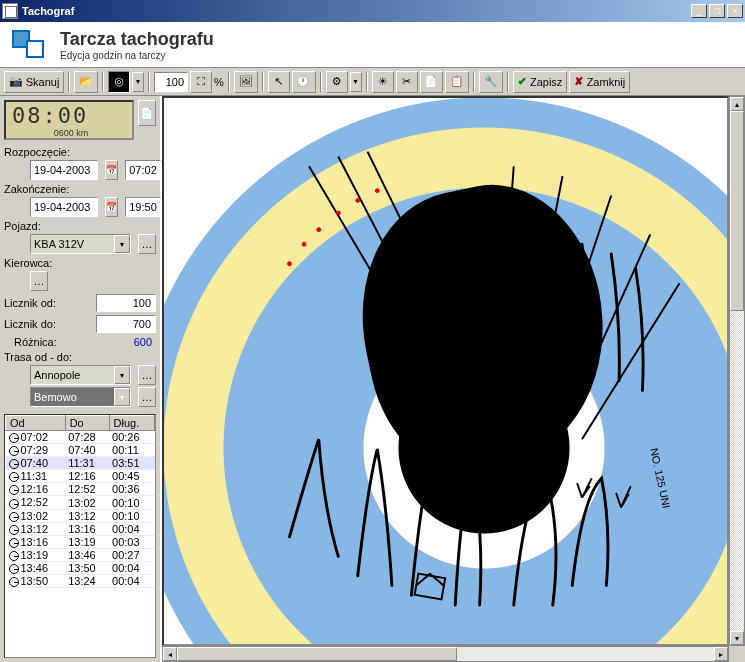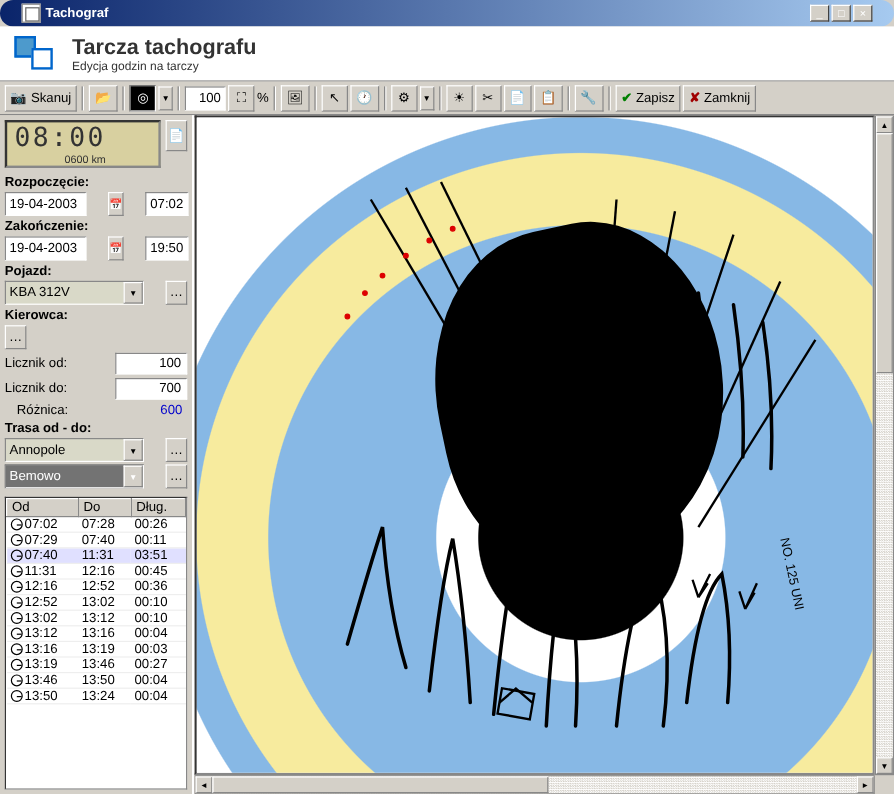--- a/index.html
+++ b/index.html
@@ -1,17 +1,17 @@
 <!DOCTYPE html>
 <html><head>
 <meta charset="utf-8">
 <style>
 * { box-sizing: border-box; margin: 0; padding: 0; font-family: Tahoma, Arial, sans-serif; font-size: 11px; }
 body { background: #d4d0c8; width: 745px; height: 662px; overflow: hidden; }
-.titlebar { background: linear-gradient(to right, #0a246a, #a6caf0); height: 22px; display: flex; align-items: center; padding: 0 18px; color: white; border-radius: 11px; }
+.titlebar { background: linear-gradient(to right, #0a246a, #a6caf0); height: 22px; display: flex; align-items: center; padding: 0 2px; color: white; }
 .titlebar-icon { width: 16px; height: 16px; background: #fff; margin-right: 4px; border: 1px solid #888; display: inline-block; }
 .titlebar-icon::before { content: ""; display: block; width: 10px; height: 10px; border: 1px solid #666; margin: 2px; }
 .titlebar-text { flex: 1; font-weight: bold; }
 .win-btn { width: 16px; height: 14px; background: #d4d0c8; border: 1px solid; border-color: #fff #404040 #404040 #fff; margin-left: 2px; display: flex; align-items: center; justify-content: center; font-family: Marlett, Arial; font-size: 9px; cursor: pointer; }
 .header { display: flex; align-items: center; padding: 8px 12px; border-bottom: 1px solid #888; background: #fff; height: 46px; }
 .header-icon { width: 36px; height: 30px; position: relative; margin-right: 12px; }
 .header-icon .sq { position: absolute; width: 18px; height: 18px; border: 2px solid #0066cc; background: #fff; }
 .header-icon .sq1 { top: 0; left: 0; background: #4d9acc; }
 .header-icon .sq2 { top: 10px; left: 14px; }
 .header-title { font-size: 18px; font-weight: bold; color: #333; }
@@ -23,22 +23,22 @@
 .tinput { width: 34px; height: 20px; border: 1px solid; border-color: #888 #fff #fff #888; background: #fff; text-align: right; padding: 0 3px; }
 .dropdown-arrow { width: 12px; height: 20px; border: 1px solid; border-color: #fff #888 #888 #fff; background: #d4d0c8; display: flex; align-items: center; justify-content: center; cursor: pointer; }
 .dropdown-arrow::after { content: "▾"; font-size: 8px; }
 .main { display: flex; height: calc(662px - 22px - 46px - 28px); }
 .left-panel { width: 162px; background: #d4d0c8; border-right: 2px solid; border-color: #888 #fff #fff #888; padding: 4px; display: flex; flex-direction: column; }
 .lcd { background: #d8d0a0; border: 2px inset #888; height: 40px; margin-bottom: 6px; padding: 2px 6px; font-family: "Courier New", monospace; display: flex; align-items: center; justify-content: space-between; }
 .lcd-time { font-size: 22px; font-family: monospace; letter-spacing: 2px; color: #333; }
 .lcd-km { font-size: 9px; text-align: right; color: #333; }
 .lcd-btn { width: 18px; height: 26px; border: 1px solid; border-color: #fff #888 #888 #fff; background: #d4d0c8; margin-left: 2px; }
 .field { margin-bottom: 3px; }
-.field-label { margin-bottom: 2px; color: #000; font-weight: bold; }
-.field-row { display: flex; gap: 18px; align-items: flex-end; }
+.field-label { margin-bottom: 2px; color: #000; }
+.field-row { display: flex; gap: 7px; align-items: flex-end; margin-left: 26px; }
 .inp { height: 20px; border: 1px solid; border-color: #888 #fff #fff #888; background: #fff; padding: 0 3px; }
 .calbtn { width: 18px; height: 20px; border: 1px solid; border-color: #fff #888 #888 #fff; background: #d4d0c8; display: flex; align-items: center; justify-content: center; font-size: 9px; cursor: pointer; }
 .spin { display: flex; flex-direction: column; }
 .spinbtn { width: 12px; height: 10px; border: 1px solid; border-color: #fff #888 #888 #fff; background: #d4d0c8; font-size: 6px; display: flex; align-items: center; justify-content: center; cursor: pointer; }
 .dotbtn { width: 18px; height: 20px; border: 1px solid; border-color: #fff #888 #888 #fff; background: #d4d0c8; display: flex; align-items: center; justify-content: center; cursor: pointer; }
 .combo { flex: 1; height: 20px; border: 1px solid; border-color: #888 #fff #fff #888; background: #d9d9c8; padding: 0 3px; display: flex; align-items: center; position: relative; }
 .combo-arrow { position: absolute; right: 0; top: 0; width: 16px; height: 18px; border: 1px solid; border-color: #fff #888 #888 #fff; background: #d4d0c8; display: flex; align-items: center; justify-content: center; cursor: pointer; }
 .combo-arrow::after { content: "▾"; font-size: 8px; }
 .combo.sel { background: #737373; color: #fff; }
 .val-row { display: flex; justify-content: space-between; align-items: center; margin-bottom: 3px; }

